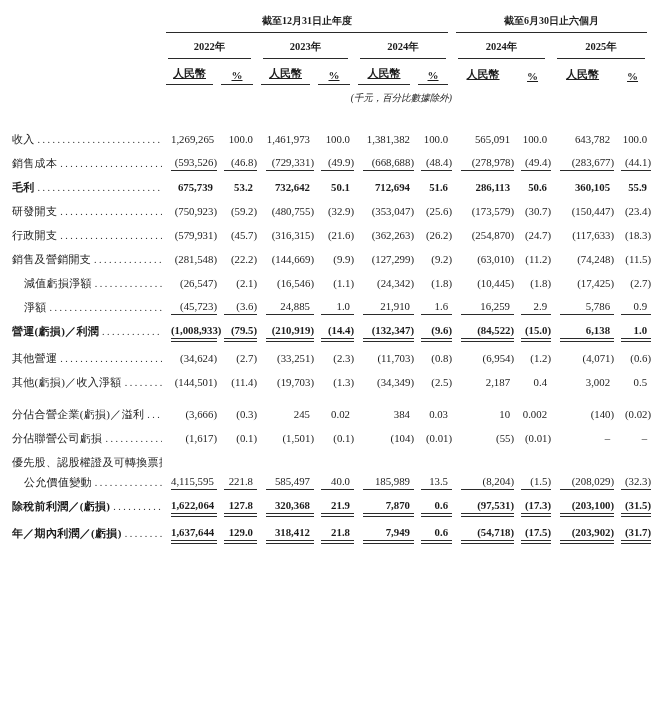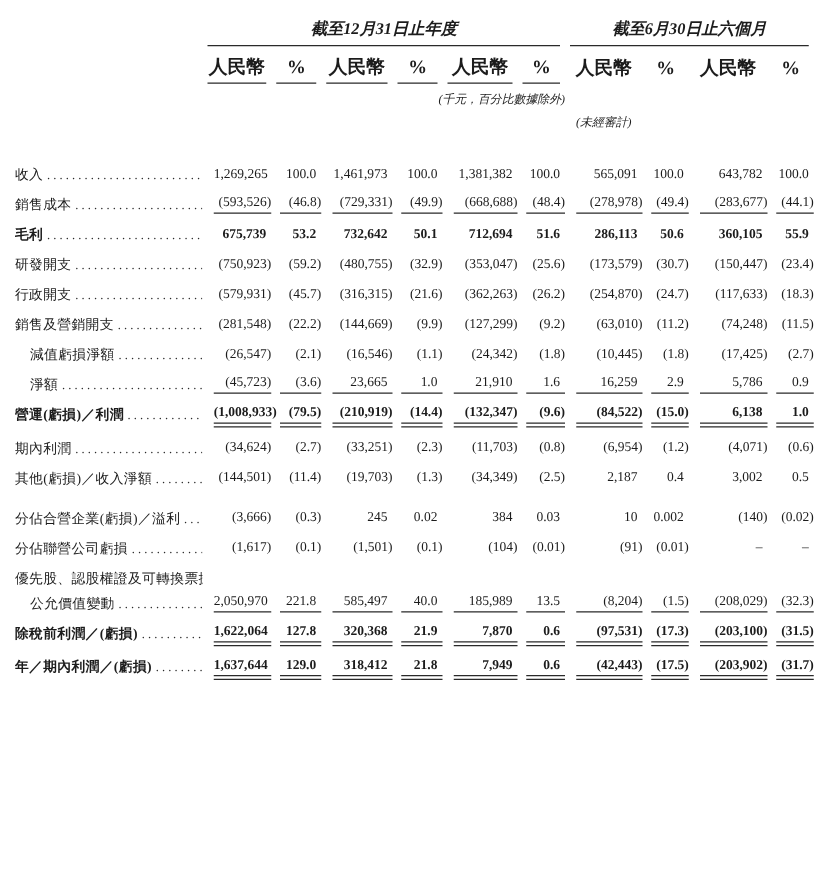--- a/index.html
+++ b/index.html
@@ -17,42 +17,42 @@
     border-collapse: collapse;
     table-layout: fixed;
     width: 639px;
   }
   td { padding: 0; vertical-align: bottom; font-size: 11px; }
 
   
   thead td { font-weight: bold; }
   .htitle {
     text-align: center;
-    font-size: 13px;
+    font-size: 10px;
     padding-bottom: 4px;
     border-bottom: 1.2px solid #2a2a2a;
     margin: 0 4px;
     white-space: nowrap;
-    font-style: italic;
   }
   tr.h2 td { padding-top: 7px; }
   .hyear {
     text-align: center;
     font-size: 10.5px;
     padding-bottom: 4px;
     border-bottom: 1.2px solid #2a2a2a;
     margin: 0 6px;
   }
   tr.h3 td { padding-top: 7px; }
   .hsub {
     text-align: center;
-    font-size: 15px;
+    font-size: 11px;
     padding-bottom: 3px;
     margin: 0 4px;
     white-space: nowrap;
+    text-decoration: underline;
   }
   .hsub.u { border-bottom: 1.2px solid #2a2a2a; }
   tr.note-row td, tr.note-row2 td { font-weight: normal; padding-top: 6px; }
   .note {
     font-style: italic;
     font-size: 9.5px;
     white-space: nowrap;
   }
   .note-units-cell { text-align: right; }
   .note-unaudited-cell { text-align: center; }
@@ -109,20 +109,38 @@
   <thead>
     <tr class="h1">
       <td></td>
       <td colspan="6">
         <div class="htitle">截至12月31日止年度</div>
       </td>
       <td colspan="4">
         <div class="htitle">截至6月30日止六個月</div>
       </td>
     </tr>
+    <tr class="h2">
+      <td></td>
+      <td colspan="2">
+          <div class="hyear">2022年</div>
+        </td>
+      <td colspan="2">
+          <div class="hyear">2023年</div>
+        </td>
+      <td colspan="2">
+          <div class="hyear">2024年</div>
+        </td>
+      <td colspan="2">
+          <div class="hyear">2024年</div>
+        </td>
+      <td colspan="2">
+          <div class="hyear">2025年</div>
+        </td>
+    </tr>
     <tr class="h3">
       <td></td>
       <td>
           <div class="hsub u">人民幣</div>
         </td>
       <td>
           <div class="hsub u">%</div>
         </td>
       <td>
           <div class="hsub u">人民幣</div>
@@ -149,27 +167,20 @@
           <div class="hsub">%</div>
         </td>
     </tr>
     <tr class="note-row">
       <td></td>
       <td colspan="6" class="note-units-cell">
         <span class="note">(千元，百分比數據除外)</span>
       </td>
       <td colspan="4"></td>
     </tr>
-    <tr class="note-row2">
-      <td colspan="7"></td>
-      <td class="note-unaudited-cell">
-        <span class="note">(未經審計)</span>
-      </td>
-      <td colspan="3"></td>
-    </tr>
   </thead>
   <tbody>
       <tr>
         <td class="label-cell with-dots">
           <span class="lbl">收入</span>
           <span class="dots"></span>
         </td>
         <td class="rmb">
           <div class="val np">1,269,265</div>
         </td>
@@ -422,21 +433,21 @@
           <span class="lbl">淨額</span>
           <span class="dots"></span>
         </td>
         <td class="rmb">
           <div class="val u1">(45,723)</div>
         </td>
         <td class="pct">
           <div class="val u1">(3.6)</div>
         </td>
         <td class="rmb">
-          <div class="val u1 np">23,665</div>
+          <div class="val u1 np">24,885</div>
         </td>
         <td class="pct">
           <div class="val u1 np">1.0</div>
         </td>
         <td class="rmb">
           <div class="val u1 np">21,910</div>
         </td>
         <td class="pct">
           <div class="val u1 np">1.6</div>
         </td>
@@ -484,21 +495,21 @@
         </td>
         <td class="rmb">
           <div class="val u2 np">6,138</div>
         </td>
         <td class="pct">
           <div class="val u2 np">1.0</div>
         </td>
       </tr>
       <tr>
         <td class="label-cell with-dots">
-          <span class="lbl">期內利潤</span>
+          <span class="lbl">其他營運</span>
           <span class="dots"></span>
         </td>
         <td class="rmb">
           <div class="val">(34,624)</div>
         </td>
         <td class="pct">
           <div class="val">(2.7)</div>
         </td>
         <td class="rmb">
           <div class="val">(33,251)</div>
@@ -614,21 +625,21 @@
         <td class="pct">
           <div class="val">(0.1)</div>
         </td>
         <td class="rmb">
           <div class="val">(104)</div>
         </td>
         <td class="pct">
           <div class="val">(0.01)</div>
         </td>
         <td class="rmb">
-          <div class="val">(91)</div>
+          <div class="val">(55)</div>
         </td>
         <td class="pct">
           <div class="val">(0.01)</div>
         </td>
         <td class="rmb">
           <div class="val np">–</div>
         </td>
         <td class="pct">
           <div class="val np">–</div>
         </td>
@@ -645,21 +656,21 @@
         <td class="pct"></td>
         <td class="rmb"></td>
         <td class="pct"></td>
       </tr>
       <tr>
         <td class="label-cell indent with-dots">
           <span class="lbl">公允價值變動</span>
           <span class="dots"></span>
         </td>
         <td class="rmb">
-          <div class="val u1 np">2,050,970</div>
+          <div class="val u1 np">4,115,595</div>
         </td>
         <td class="pct">
           <div class="val u1 np">221.8</div>
         </td>
         <td class="rmb">
           <div class="val u1 np">585,497</div>
         </td>
         <td class="pct">
           <div class="val u1 np">40.0</div>
         </td>
@@ -735,21 +746,21 @@
         <td class="pct">
           <div class="val u2 np">21.8</div>
         </td>
         <td class="rmb">
           <div class="val u2 np">7,949</div>
         </td>
         <td class="pct">
           <div class="val u2 np">0.6</div>
         </td>
         <td class="rmb">
-          <div class="val u2">(42,443)</div>
+          <div class="val u2">(54,718)</div>
         </td>
         <td class="pct">
           <div class="val u2">(17.5)</div>
         </td>
         <td class="rmb">
           <div class="val u2">(203,902)</div>
         </td>
         <td class="pct">
           <div class="val u2">(31.7)</div>
         </td>

